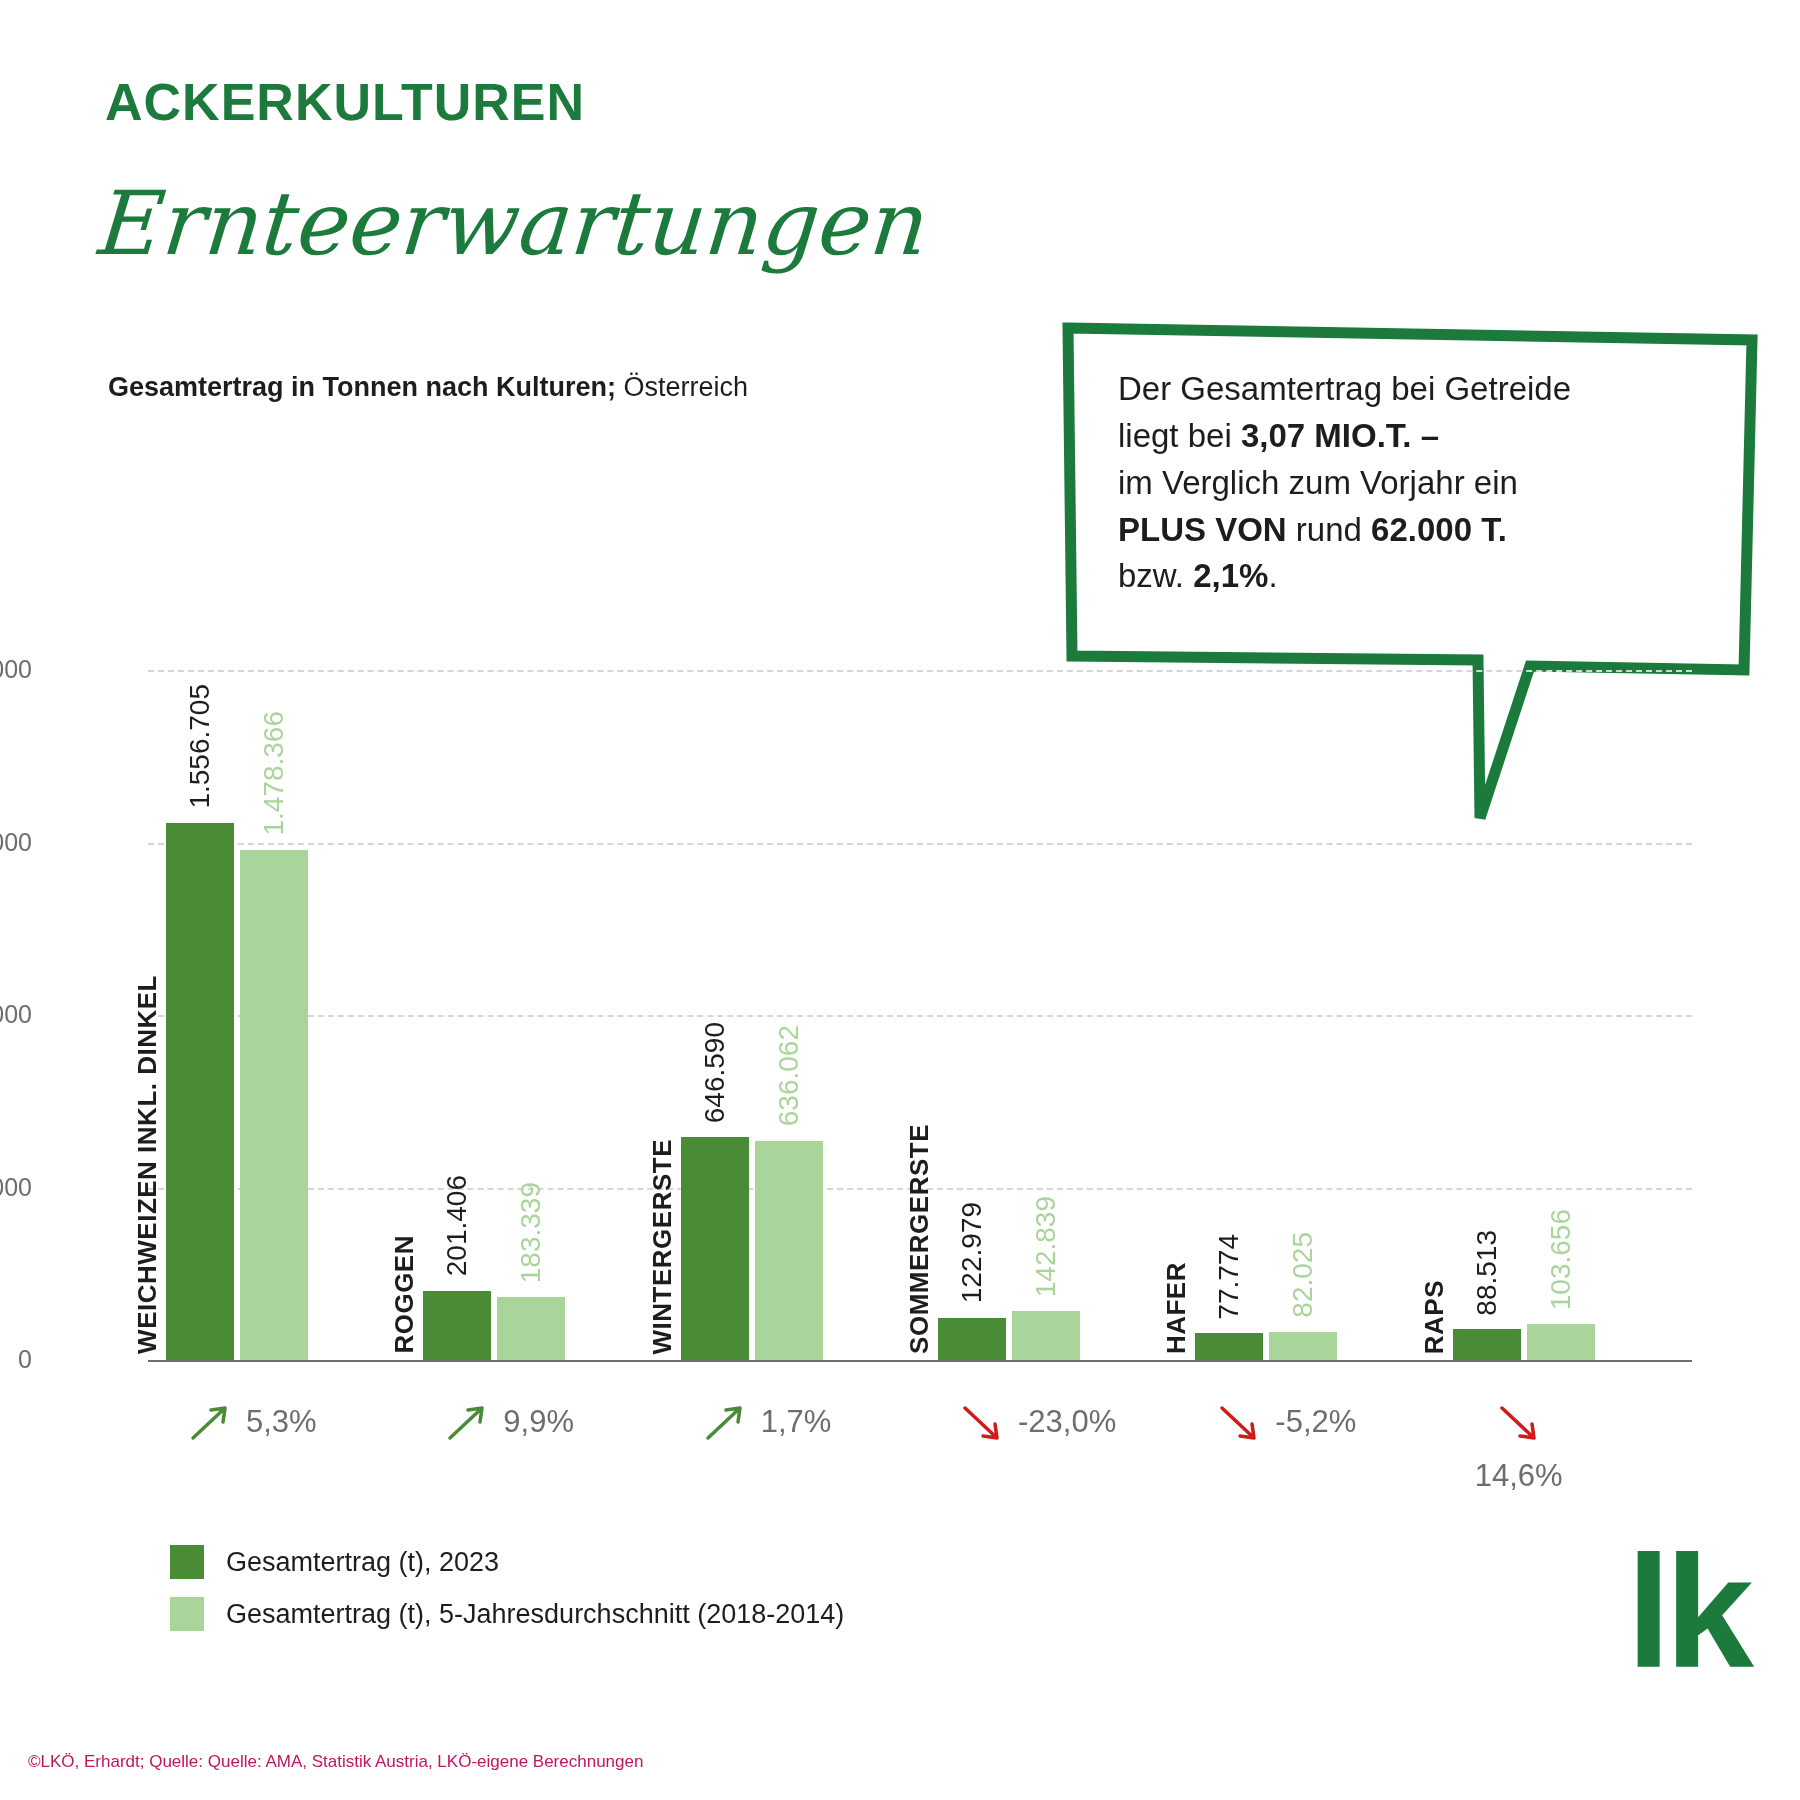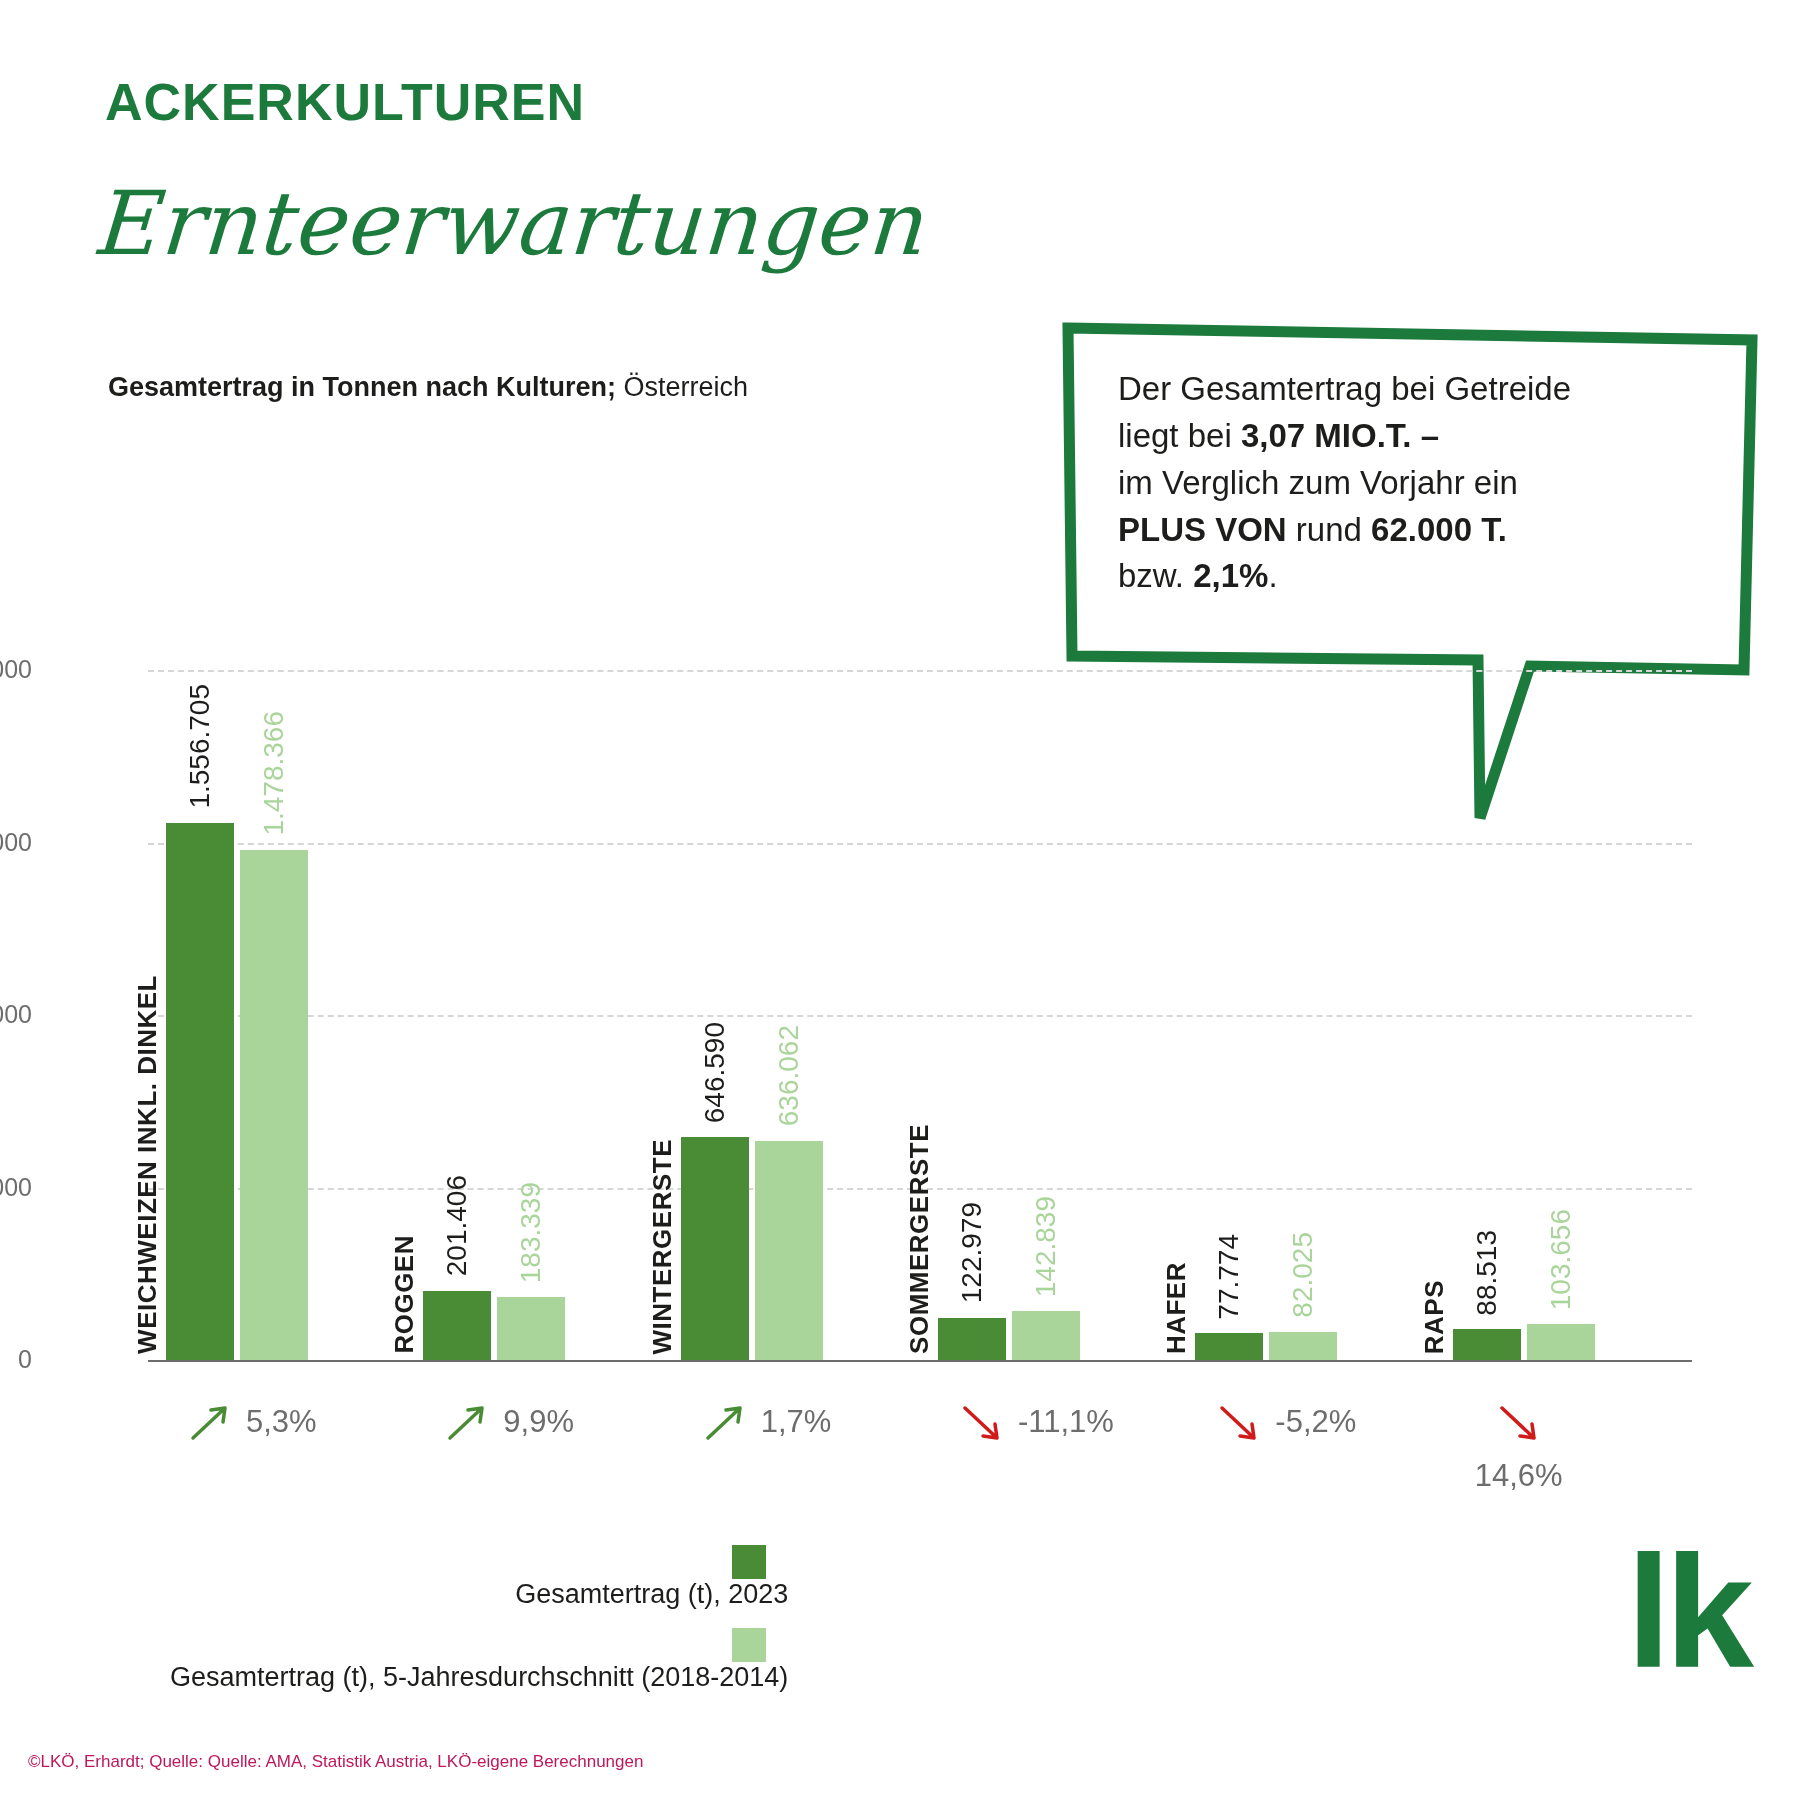--- a/index.html
+++ b/index.html
@@ -156,25 +156,24 @@
   .arrow { width: 44px; height: 44px; }
 
   
   .legend {
     position: absolute;
     left: 170px;
     top: 1545px;
   }
   .legend-row {
     display: flex;
-    align-items: flex-end;
+    align-items: center;
     margin-bottom: 18px;
     font-size: 27px;
     color: #1d1d1b;
-    flex-direction: column;
   }
   .swatch {
     width: 34px;
     height: 34px;
     margin-right: 22px;
   }
 
   
   .logo {
     position: absolute;
@@ -292,21 +291,21 @@
       <div class="change" style="left: 554.667px;">
         <svg class="arrow" viewBox="0 0 44 44">
           <path d="M5 38 L37 8 M37 8 L23 10 M37 8 L35 22" stroke="#4a8b35" stroke-width="3.5" fill="none" stroke-linecap="round"></path>
         </svg>
         <span>1,7%</span>
       </div>
       <div class="change" style="left: 812px;">
         <svg class="arrow" viewBox="0 0 44 44">
           <path d="M5 8 L37 38 M37 38 L23 36 M37 38 L35 24" stroke="#d11a1a" stroke-width="3.5" fill="none" stroke-linecap="round"></path>
         </svg>
-        <span>-11,1%</span>
+        <span>-23,0%</span>
       </div>
       <div class="change" style="left: 1069.33px;">
         <svg class="arrow" viewBox="0 0 44 44">
           <path d="M5 8 L37 38 M37 38 L23 36 M37 38 L35 24" stroke="#d11a1a" stroke-width="3.5" fill="none" stroke-linecap="round"></path>
         </svg>
         <span>-5,2%</span>
       </div>
       <div class="change" style="left: 1326.67px; flex-direction: column;">
         <svg class="arrow" viewBox="0 0 44 44">
           <path d="M5 8 L37 38 M37 38 L23 36 M37 38 L35 24" stroke="#d11a1a" stroke-width="3.5" fill="none" stroke-linecap="round"></path>

